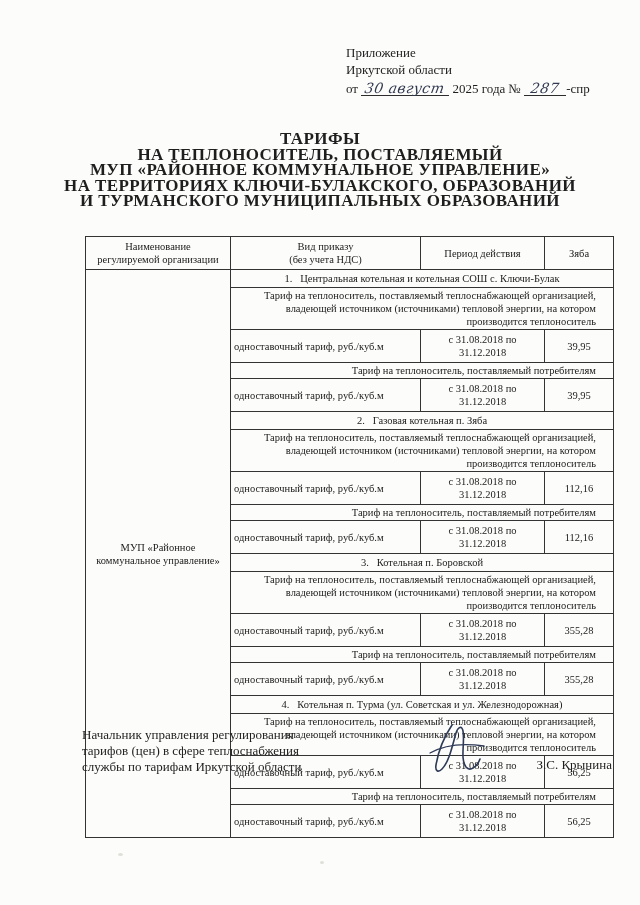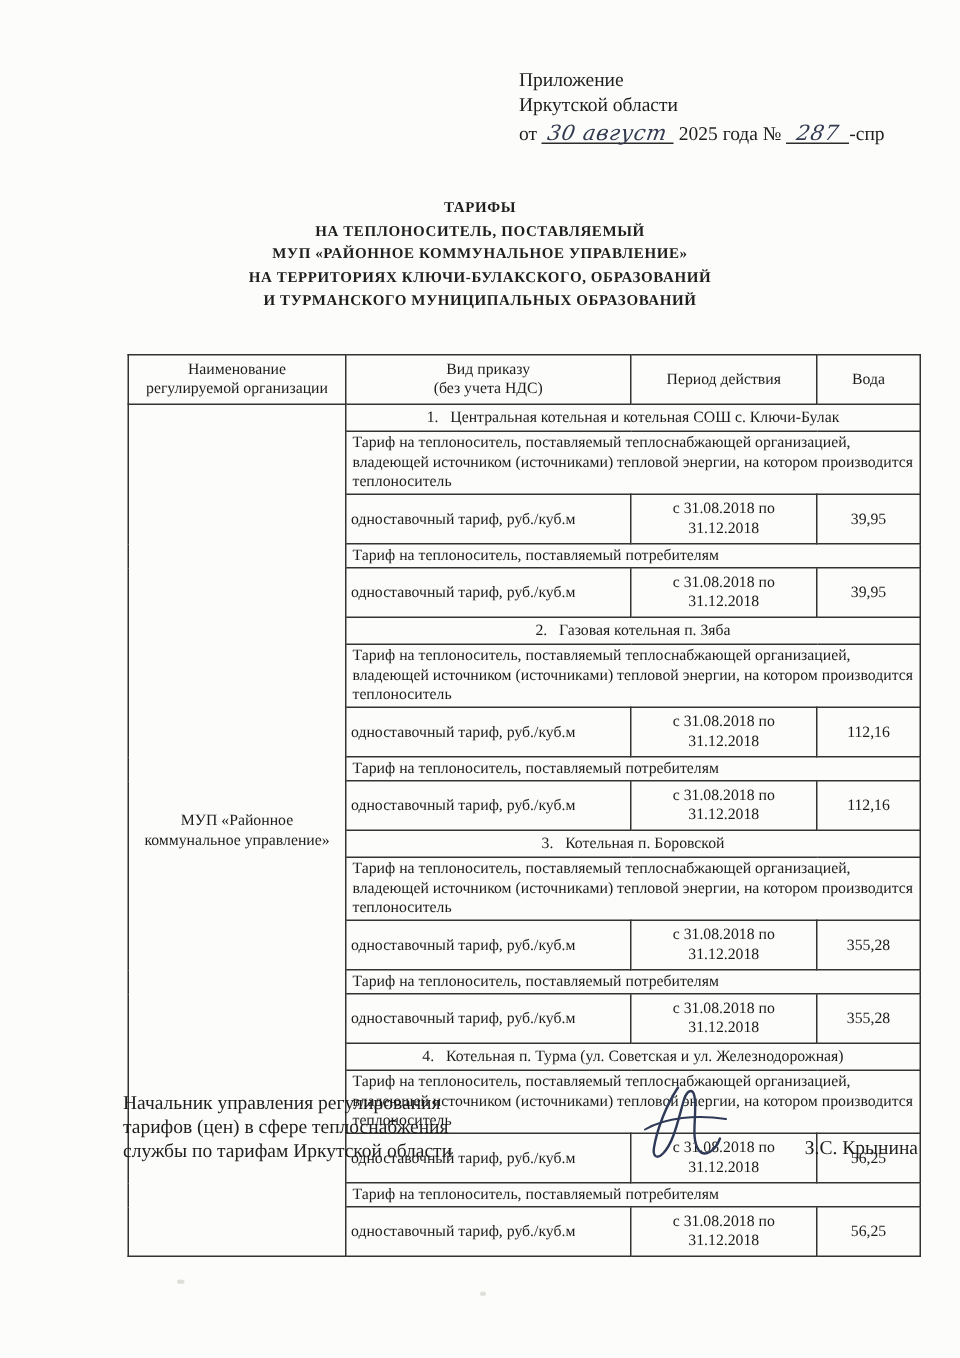--- a/index.html
+++ b/index.html
@@ -8,29 +8,29 @@
 
   
   .appendix{position:absolute;left:346px;top:44px;font-size:13px;line-height:17px;}
   .date-line{margin-top:2px;white-space:nowrap;}
   .fill-line{display:inline-block;border-bottom:1px solid #2c2c2c;text-align:center;line-height:12px;vertical-align:baseline;}
   .fill-date{width:88px;}
   .fill-num{width:42px;}
   .hand{display:inline-block;font-family:"DejaVu Serif",serif;font-style:italic;font-size:14px;color:#323a50;transform:skewX(-10deg);letter-spacing:.5px;white-space:nowrap;}
 
   
-  .doc-title{position:absolute;left:0;top:131px;width:640px;text-align:center;font-weight:bold;font-size:10px;line-height:15.5px;letter-spacing:.4px;}
+  .doc-title{position:absolute;left:0;top:131px;width:640px;text-align:center;font-weight:bold;font-size:17px;line-height:15.5px;letter-spacing:.4px;}
 
   
   table.tariff{position:absolute;left:85px;top:236px;width:528px;border-collapse:collapse;table-layout:fixed;font-size:10.5px;line-height:13px;color:#1c1c1c;}
   .tariff th,.tariff td{border:1px solid #333;vertical-align:middle;}
   .tariff th{font-weight:normal;text-align:center;white-space:pre-line;padding:3px 2px;}
   td.org{text-align:center;padding:2px 5px;}
   tr.sec td{text-align:center;padding:2px;}
-  tr.note td{text-align:left;padding:1px 4px;}
+  tr.note td{text-align:right;padding:1px 17px;}
   tr.data td{padding:3px;}
   td.lbl{text-align:left;padding-left:4px;}
   td.per{text-align:center;}
   td.val{text-align:center;}
 
   
   .footer{position:absolute;left:82px;top:727px;width:530px;font-size:13px;line-height:16px;}
   .sig-name{position:absolute;right:0;top:30px;font-size:13px;}
   .signature{position:absolute;left:340px;top:-8px;}
 
@@ -67,21 +67,21 @@
         <col style="width:124px">
         <col style="width:69px">
     </colgroup>
     <thead>
       <tr>
         <th>Наименование
 регулируемой организации</th>
         <th>Вид приказу
 (без учета НДС)</th>
         <th>Период действия</th>
-        <th>Вода</th>
+        <th>Зяба</th>
       </tr>
     </thead>
     <tbody>
 
       <tr class="sec">
         <td class="org" rowspan="20">МУП «Районное коммунальное управление»</td>
         <td colspan="3">1.&nbsp;&nbsp; Центральная котельная и котельная СОШ с. Ключи-Булак</td>
       </tr>
       <tr class="note">
         <td colspan="3">Тариф на теплоноситель, поставляемый теплоснабжающей организацией, владеющей источником (источниками) тепловой энергии, на котором производится теплоноситель</td>

